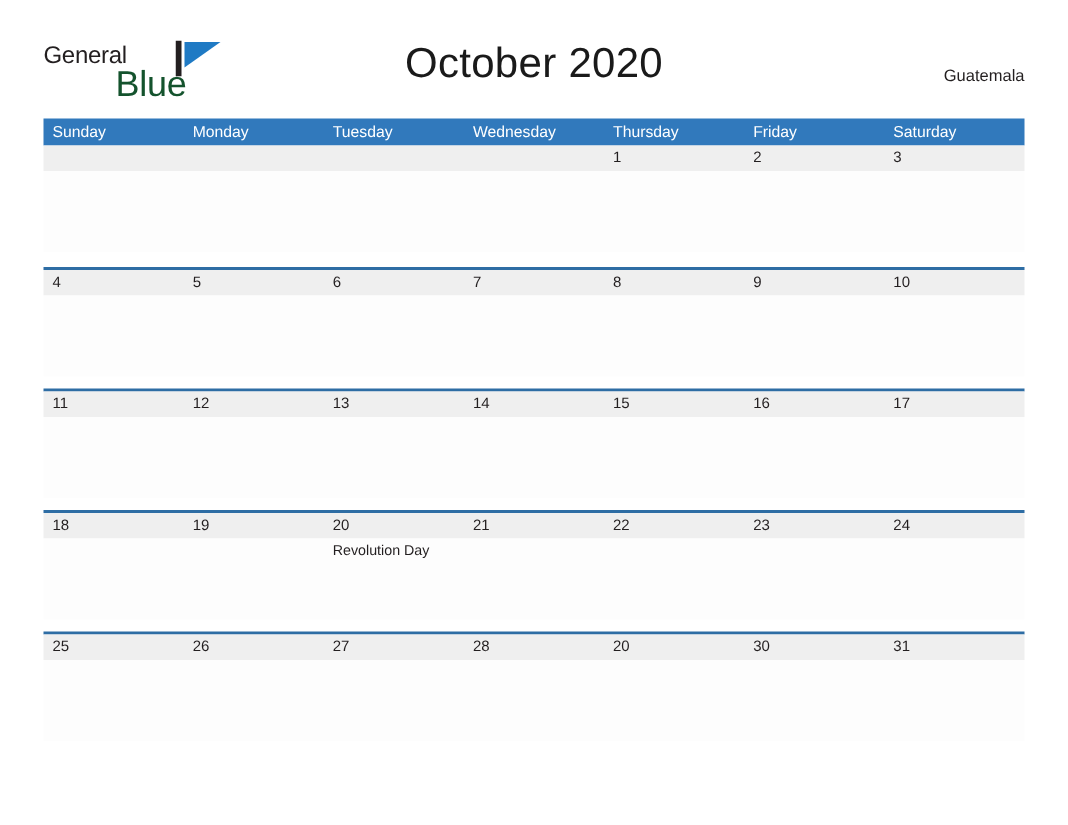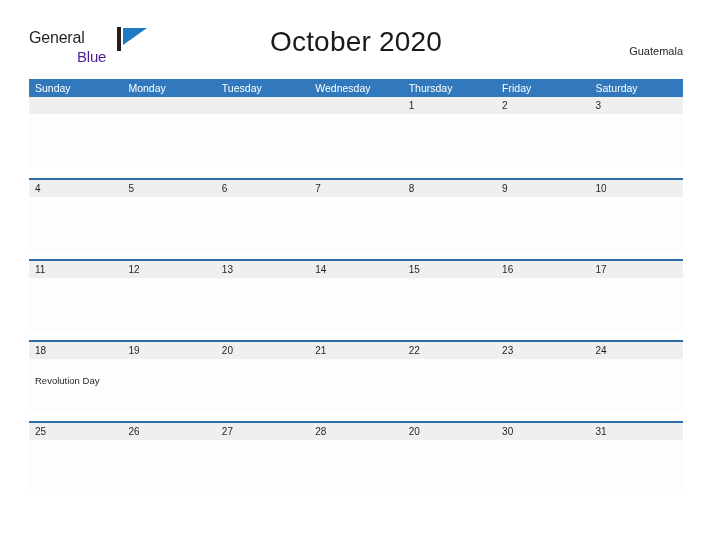--- a/index.html
+++ b/index.html
@@ -37,22 +37,22 @@
     font-size: 16px;
     color: #231f20;
     letter-spacing: -0.2px;
     line-height: 21px;
     font-family: "Liberation Sans", sans-serif;
   }
   .logo-blue {
     position: absolute;
     left: 48px;
     top: 19px;
-    font-size: 15px;
-    color: #4c1d95;
+    font-size: 24px;
+    color: #14532d;
     letter-spacing: -0.2px;
     line-height: 21px;
     font-family: "Liberation Sans", sans-serif;
   }
   .logo-flag {
     position: absolute;
     left: 88px;
     top: 0px;
     width: 32px;
     height: 24px;
@@ -117,21 +117,20 @@
 
   .day-band {
     display: flex;
     height: 17px;
     background: #efefef;
   }
   .day-body {
     display: flex;
     height: 54px;
     background: #fdfdfd;
-    flex-direction: column;
   }
 
   .day-num-cell {
     flex: 1 1 0;
     font-size: 10px;
     color: #231f20;
     line-height: 17px;
     padding-left: 6px;
     box-sizing: border-box;
     font-family: "Liberation Sans", sans-serif;

